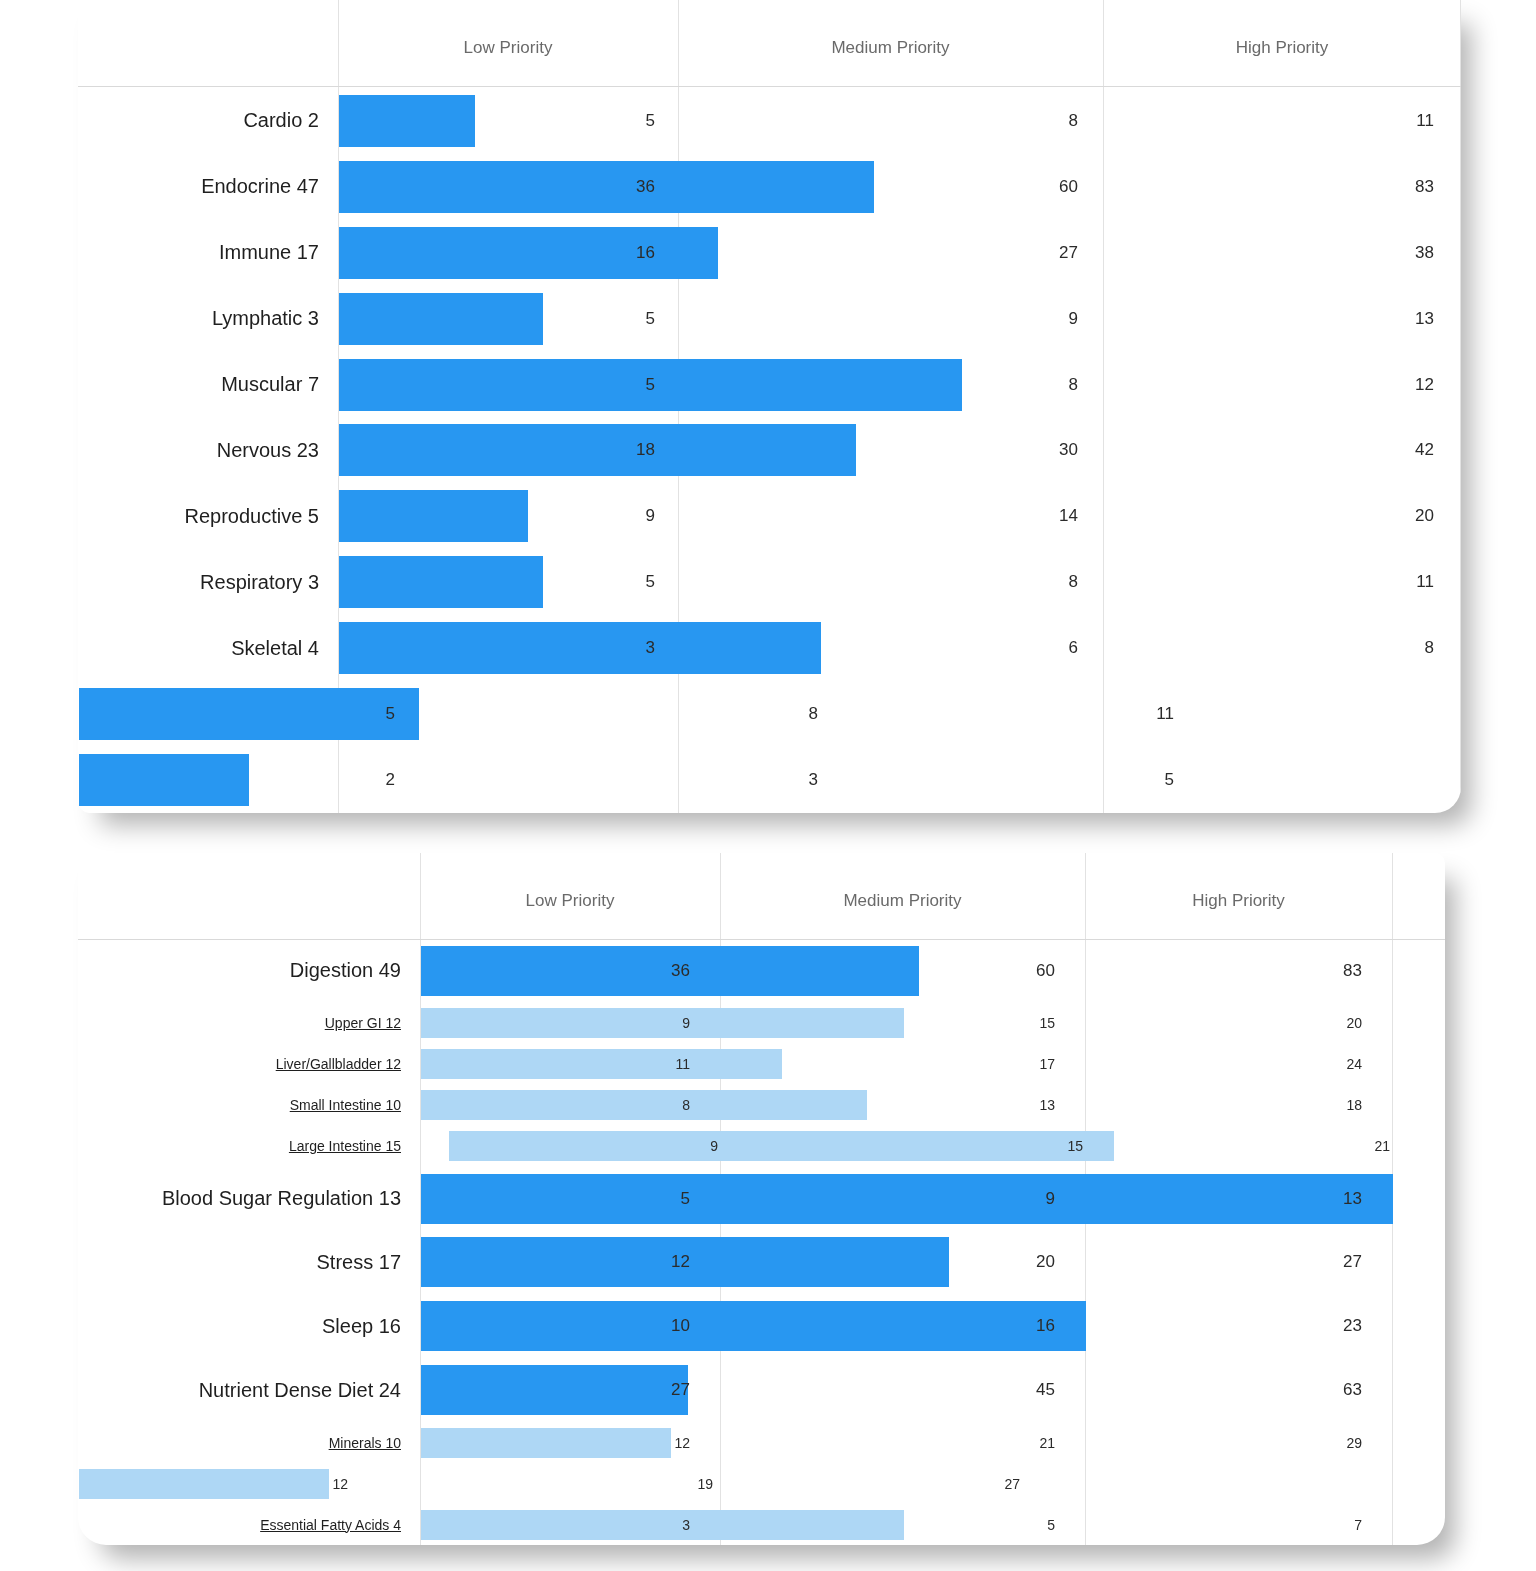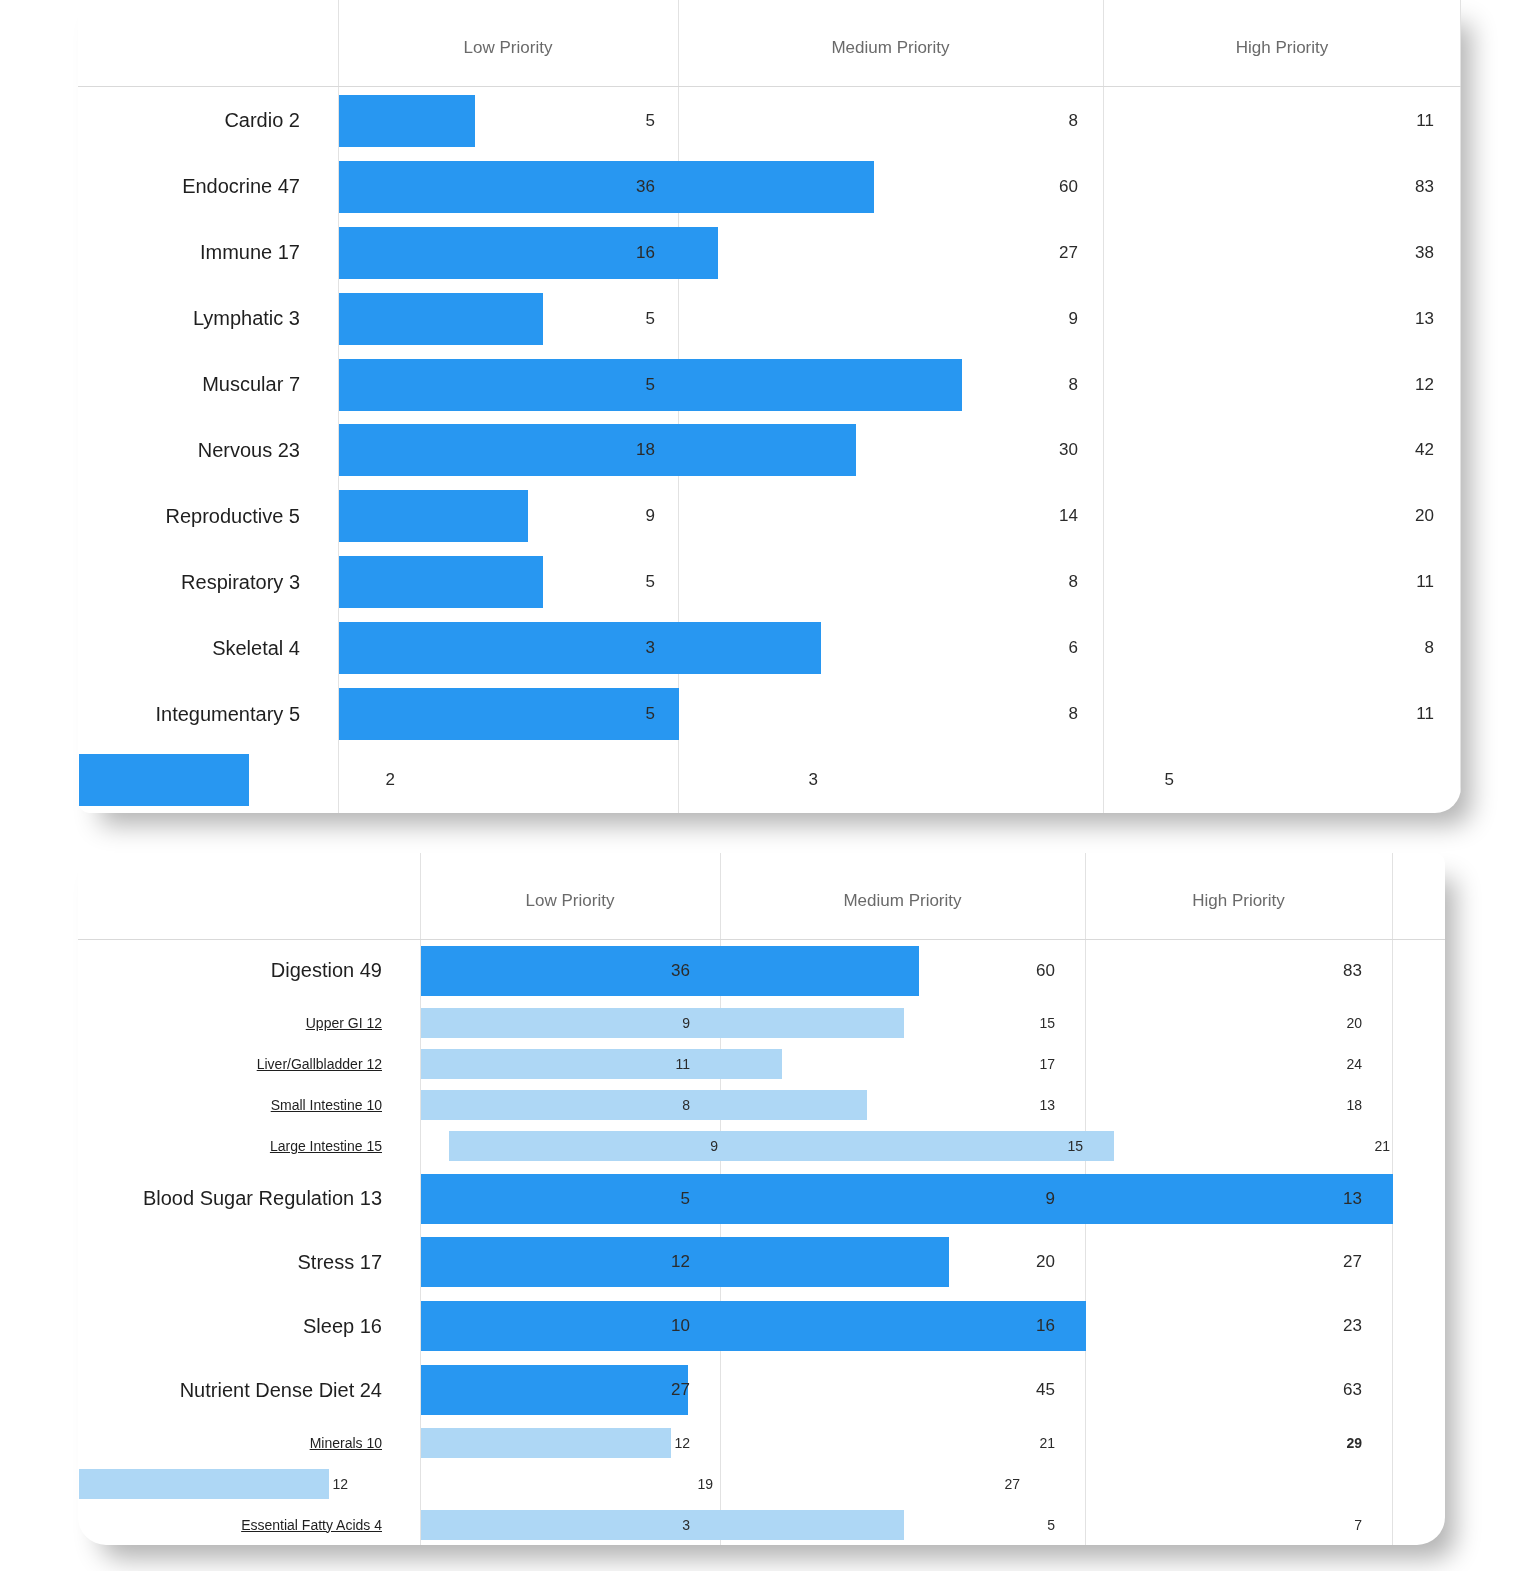--- a/index.html
+++ b/index.html
@@ -21,21 +21,21 @@
   .headers{position:absolute;top:0;left:0;right:0;height:86px;
            display:flex;align-items:center;padding-top:10px;box-sizing:border-box;}
   .hcell{text-align:center;font-size:17px;color:var(--htext);}
 
   .rows{position:absolute;left:0;right:0;bottom:0;display:flex;flex-direction:column;}
   .card-top .rows{top:88px;}
   .card-bottom .rows{top:86px;justify-content:flex-end;}
 
   .row{display:flex;align-items:stretch;min-height:0;}
   .row-label{display:flex;align-items:center;justify-content:flex-end;
-             padding-right:38px;box-sizing:border-box;color:var(--ltext);white-space:nowrap;}
+             padding-right:19px;box-sizing:border-box;color:var(--ltext);white-space:nowrap;}
   .card-top  .row-label{width:260px;font-size:20px;}
   .card-bottom .row-label{width:342px;}
   .card-bottom .row.major .row-label{font-size:20px;}
   .card-bottom .row.minor .row-label{font-size:14px;text-decoration:underline;}
 
   .row-track{flex:1;position:relative;min-width:0;}
   .bar{position:absolute;left:1px;top:50%;transform:translateY(-50%);}
   .card-top    .row.major .bar{height:52px;background:var(--bar1);}
   .card-bottom .row.major .bar{height:50px;background:var(--bar1);}
   .card-bottom .row.minor .bar{height:30px;background:var(--bar2);}
@@ -139,21 +139,20 @@
         <div class="row major" style="flex: 1 1 0px;">
           <div class="row-label">Skeletal 4</div>
           <div class="row-track">
             <div class="bar" style="width: 481.7px;"></div>
             <div class="val" style="width: 317px;">3</div>
             <div class="val" style="width: 740px;">6</div>
             <div class="val" style="width: 1096px;">8</div>
           </div>
         </div>
         <div class="row major" style="flex: 1 1 0px;">
-          <div class="row-label">Integumentary 5</div>
           <div class="row-track">
             <div class="bar" style="width: 340px;"></div>
             <div class="val" style="width: 317px;">5</div>
             <div class="val" style="width: 740px;">8</div>
             <div class="val" style="width: 1096px;">11</div>
           </div>
         </div>
         <div class="row major" style="flex: 1 1 0px;">
           <div class="row-track">
             <div class="bar" style="width: 170px;"></div>
@@ -260,21 +259,21 @@
             <div class="val" style="width: 635px;">45</div>
             <div class="val" style="width: 942px;">63</div>
           </div>
         </div>
         <div class="row minor" style="flex: 41 1 0px;">
           <div class="row-label">Minerals 10</div>
           <div class="row-track">
             <div class="bar" style="width: 250px;"></div>
             <div class="val" style="width: 270px;">12</div>
             <div class="val" style="width: 635px;">21</div>
-            <div class="val" style="width: 942px; font-weight: bold;">29</div>
+            <div class="val" style="width: 942px;">29</div>
           </div>
         </div>
         <div class="row minor" style="flex: 41 1 0px;">
           <div class="row-track">
             <div class="bar" style="width: 250px;"></div>
             <div class="val" style="width: 270px;">12</div>
             <div class="val" style="width: 635px;">19</div>
             <div class="val" style="width: 942px;">27</div>
           </div>
         </div>

